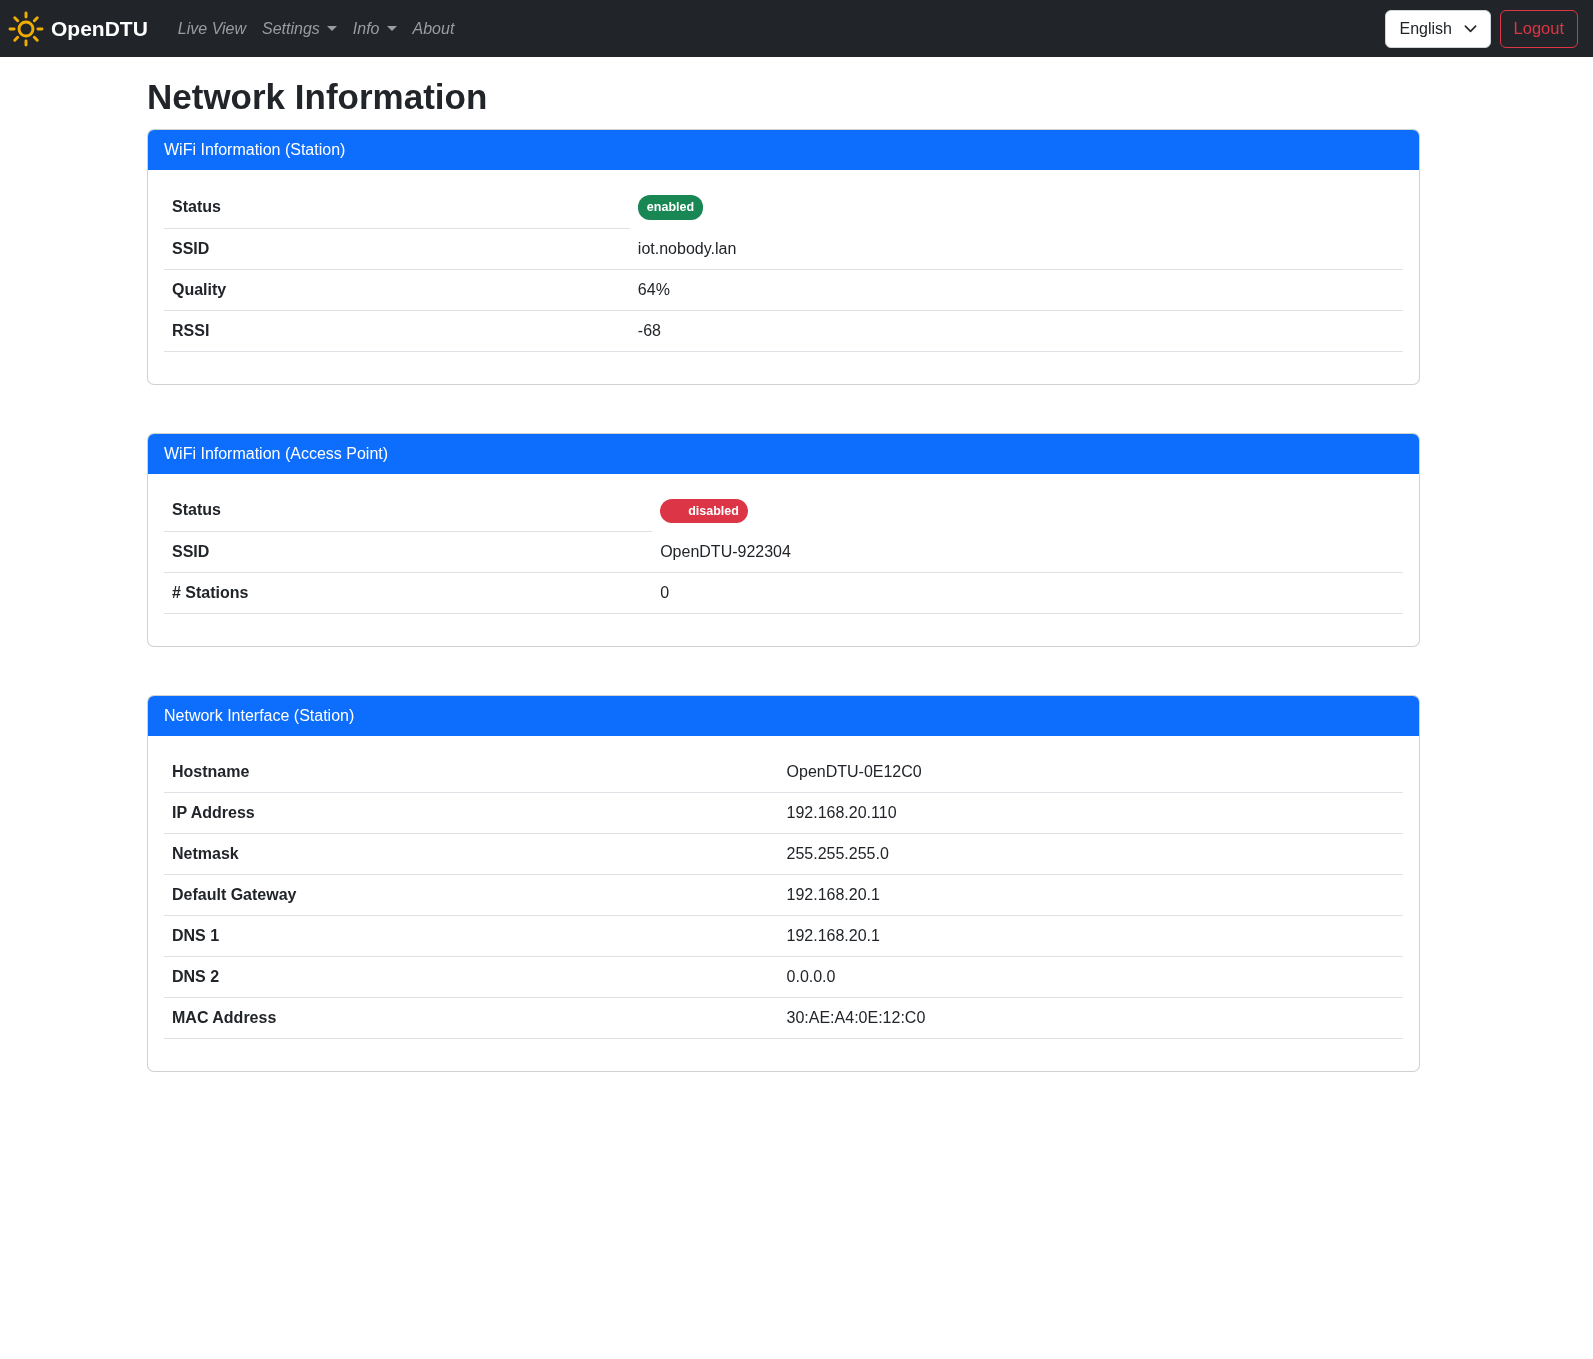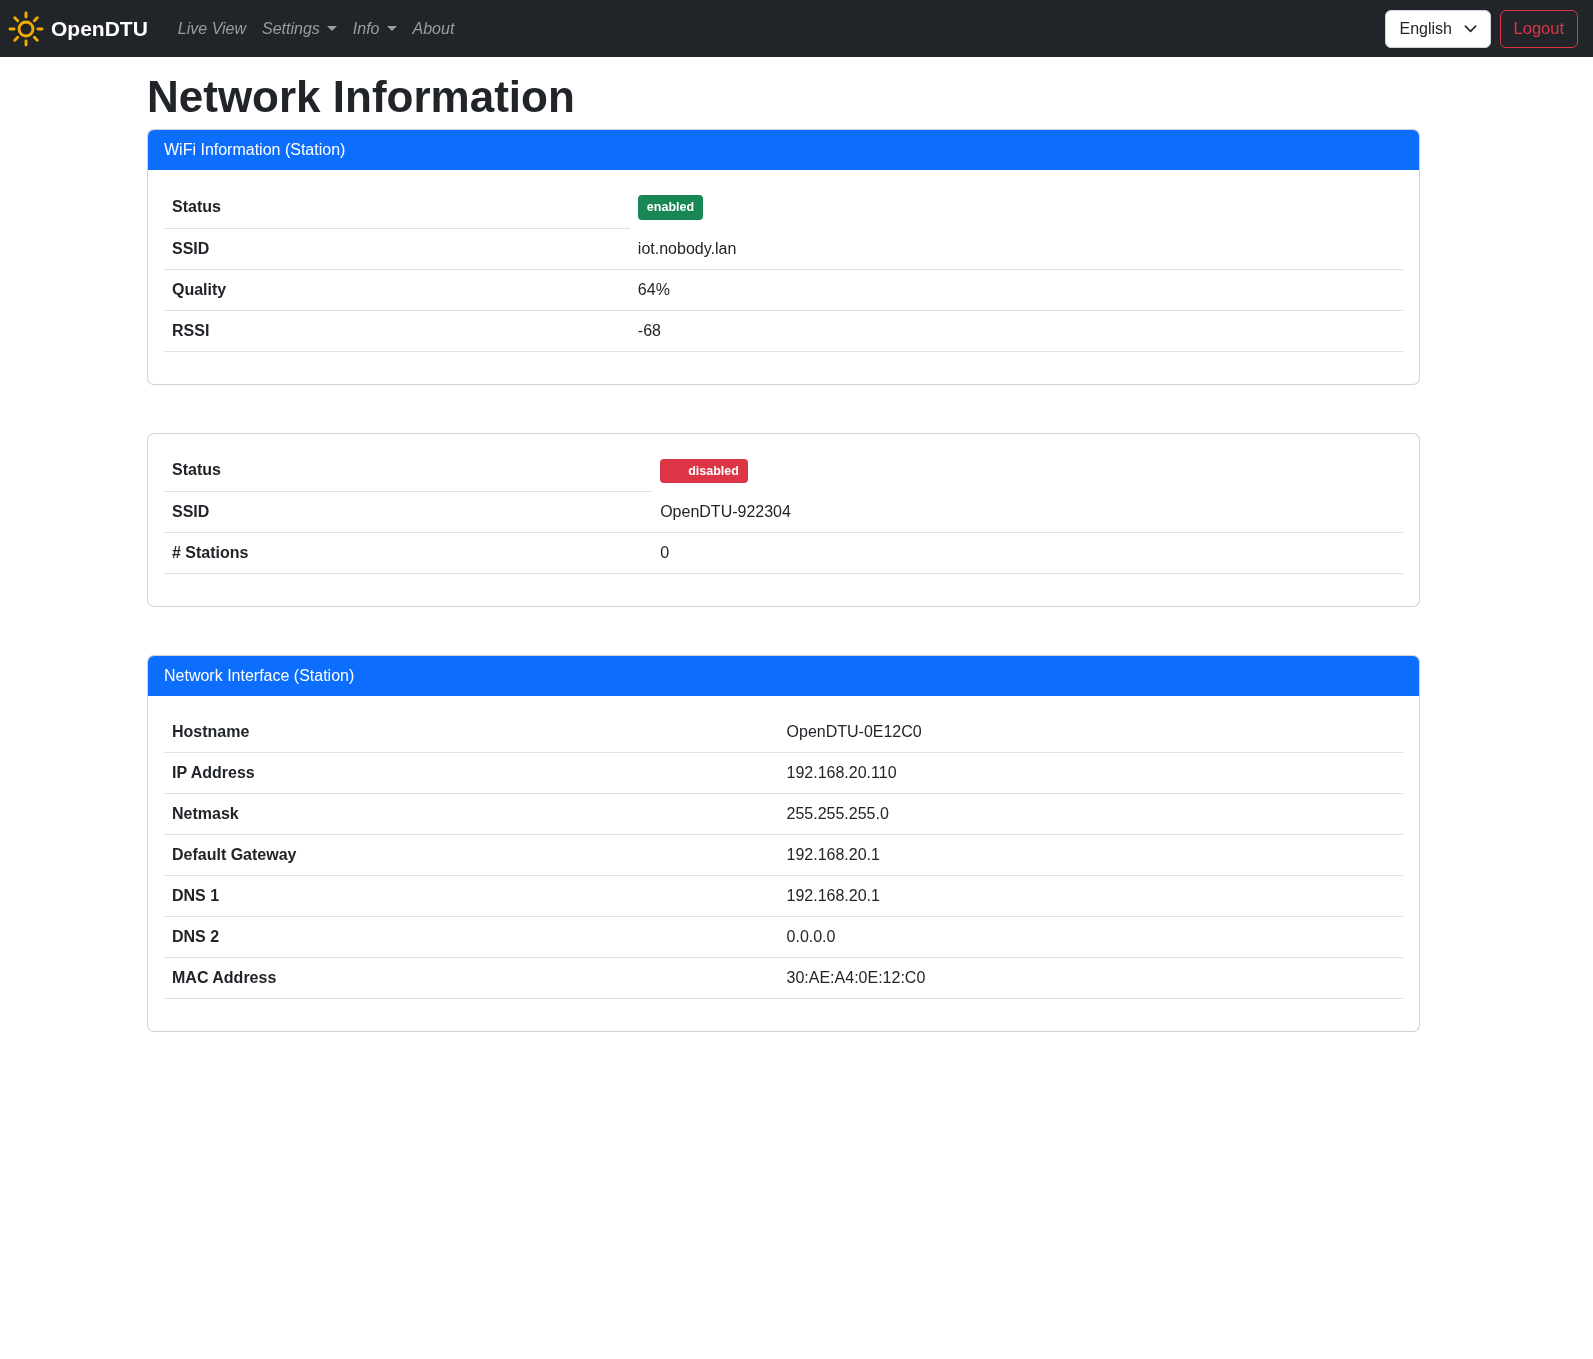--- a/index.html
+++ b/index.html
@@ -70,21 +70,21 @@
     border-radius:6px;
     height:38px;
     padding:0 13px;
     font-size:16.5px;
     font-family:"Liberation Sans",sans-serif;
     cursor:pointer;
   }
   
   main{width:1273px;margin-left:147px;}
   h1{
-    font-size:44px;font-weight:600;
+    font-size:35px;font-weight:600;
     line-height:46px;
     margin:17px 0 9px 0;
     color:var(--text);
   }
   .card{
     border:1px solid rgba(0,0,0,.18);
     border-radius:7px;
     margin-bottom:48px;
     overflow:hidden;
     background:#fff;
@@ -112,21 +112,21 @@
   }
   th{font-weight:700;}
   td.no-border{border-bottom-color:transparent;}
   .badge{
     display:inline-block;
     padding:6px 9px;
     font-size:12.5px;
     font-weight:700;
     line-height:1;
     color:#ffffff;
-    border-radius:4px;
+    border-radius:12px;
   }
   .badge-success{background:var(--success);}
   .badge-danger{background:var(--danger);padding-left:28px;}
 </style>
 </head>
 <body>
 
 <nav class="navbar">
   <a class="brand">
     <svg width="36" height="36" viewBox="0 0 16 16" fill="none" stroke="#f0ad00" stroke-width="1.3" stroke-linecap="round">
@@ -193,20 +193,21 @@
               </tr>
               <tr>
                 <th>RSSI</th>
                 <td>-68</td>
               </tr>
             </tbody>
           </table>
         </div>
       </div>
       <div class="card">
+        <div class="card-header">WiFi Information (Access Point)</div>
         <div class="card-body">
           <table>
             <colgroup>
               <col style="width: 39.4%;">
               <col>
             </colgroup>
             <tbody>
               <tr>
                 <th>Status</th>
                 <td class="no-border"><span class="badge badge-danger">disabled</span></td>

